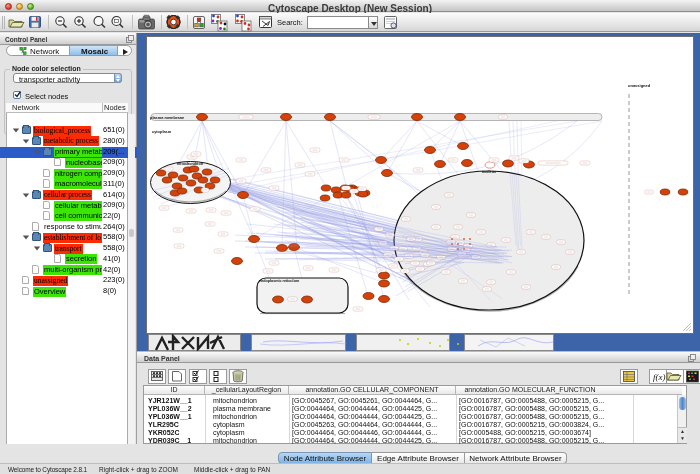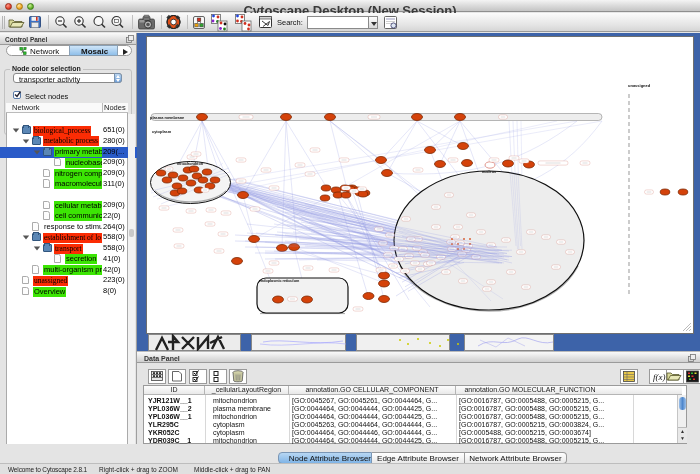--- a/index.html
+++ b/index.html
@@ -3,21 +3,21 @@
 <meta charset="utf-8">
 <style>
   * { margin:0; padding:0; box-sizing:border-box; }
   html,body { width:700px; height:474px; overflow:hidden; }
   body { font-family:"Liberation Sans", sans-serif; background:#e6e6e6; position:relative; }
   .abs { position:absolute; }
   #titlebar { left:0; top:0; width:700px; height:12px;
     background:linear-gradient(#f4f4f4,#d9d9d9 55%,#c4c4c4);
     border-bottom:1px solid #8e8e8e; }
   .light { position:absolute; top:3px; width:7px; height:7px; border-radius:50%; }
-  #titletext { width:700px; top:2.5px; text-align:center; font-size:13px; font-weight:bold; color:#3a3a3a; }
+  #titletext { width:700px; top:2.5px; text-align:center; font-size:10px; font-weight:bold; color:#3a3a3a; }
   #toolbar { left:0; top:13px; width:700px; height:19px;
     background:linear-gradient(#fbfbfb,#e3e3e3 70%,#d5d5d5);
     border-bottom:1px solid #9a9a9a; }
   .tsep { position:absolute; top:2px; height:14px; width:1px; background:#c0c0c0; }
   
   #cpanel { left:0; top:33px; width:137px; height:430px; background:#e4e4e4; border-right:1px solid #9f9f9f; }
   #cptitle { left:0; top:0; width:136px; height:12px;
      background:linear-gradient(#fafafa,#cfcfcf); border-bottom:1px solid #9a9a9a;
      font-size:6.5px; font-weight:bold; color:#333; padding:3px 0 0 5px; }
   .treerow { position:absolute; height:11px; font-size:7.5px; color:#000; white-space:nowrap; }
@@ -251,20 +251,26 @@
       </div>
       <div class="treerow" style="left:0;top:54.1px;width:137px;">
         <div class="file" style="left:43px"></div>
         <div class="lab gr" style="position:absolute;left:54px;top:0.5px; max-width:48px; overflow:hidden;">nitrogen compo</div>
         <div class="nodes" style="">209(0)</div>
       </div>
       <div class="treerow" style="left:0;top:64.82000000000001px;width:137px;">
         <div class="file" style="left:43px"></div>
         <div class="lab gr" style="position:absolute;left:54px;top:0.5px; max-width:48px; overflow:hidden;">macromolecule</div>
         <div class="nodes" style="">311(0)</div>
+      </div>
+      <div class="treerow" style="left:0;top:75.54px;width:137px;">
+        <div class="tri" style="left:22px"></div>
+        <div class="folder" style="left:32px"></div>
+        <div class="lab rd" style="position:absolute;left:43px;top:0.5px; max-width:59px; overflow:hidden;">cellular process</div>
+        <div class="nodes" style="">614(0)</div>
       </div>
       <div class="treerow" style="left:0;top:86.26px;width:137px;">
         <div class="file" style="left:43px"></div>
         <div class="lab gr" style="position:absolute;left:54px;top:0.5px; max-width:48px; overflow:hidden;">cellular metabo</div>
         <div class="nodes" style="">209(0)</div>
       </div>
       <div class="treerow" style="left:0;top:96.98px;width:137px;">
         <div class="file" style="left:43px"></div>
         <div class="lab gr" style="position:absolute;left:54px;top:0.5px; max-width:48px; overflow:hidden;">cell communicat</div>
         <div class="nodes" style="">22(0)</div>
@@ -881,21 +887,21 @@
       </div>
 
       <div style="position:absolute; right:0; top:9px; width:9px; height:48px; background:#f0f0f0; border-left:1px solid #c5c5c5;">
         <div style="position:absolute; left:1px; top:2px; width:7px; height:13px; border-radius:4px; background:linear-gradient(90deg,#9cc0ea,#4f87cc 50%,#9cc0ea);"></div>
         <div style="position:absolute; left:0; bottom:0; width:9px; height:16px; background:#e8e8e8; border-top:1px solid #bbb; font-size:5px; color:#333; text-align:center; line-height:7px;">▲<br>▼</div>
       </div>
     </div>
   </div>
 
   <div class="abs" id="tabsrow">
-    <div class="seg" style="left:278px; width:94px; border-radius:4px 0 0 4px; background:linear-gradient(#b7d7f3,#7fb4e6); border-color:#7a96b5;text-align:right;">Node Attribute Browser</div>
+    <div class="seg" style="left:278px; width:94px; border-radius:4px 0 0 4px; background:linear-gradient(#b7d7f3,#7fb4e6); border-color:#7a96b5;">Node Attribute Browser</div>
     <div class="seg" style="left:372px; width:93px; border-left:none;">Edge Attribute Browser</div>
     <div class="seg" style="left:465px; width:102px; border-left:none; border-radius:0 4px 4px 0;">Network Attribute Browser</div>
   </div>
 
   <div class="abs" id="statusbar">
     <span style="position:absolute; left:8px; top:2px; letter-spacing:-0.15px;">Welcome to Cytoscape 2.8.1</span>
     <span style="position:absolute; left:99px; top:2px;">Right-click + drag to ZOOM</span>
     <span style="position:absolute; left:194px; top:2px;">Middle-click + drag to PAN</span>
   </div>
 

